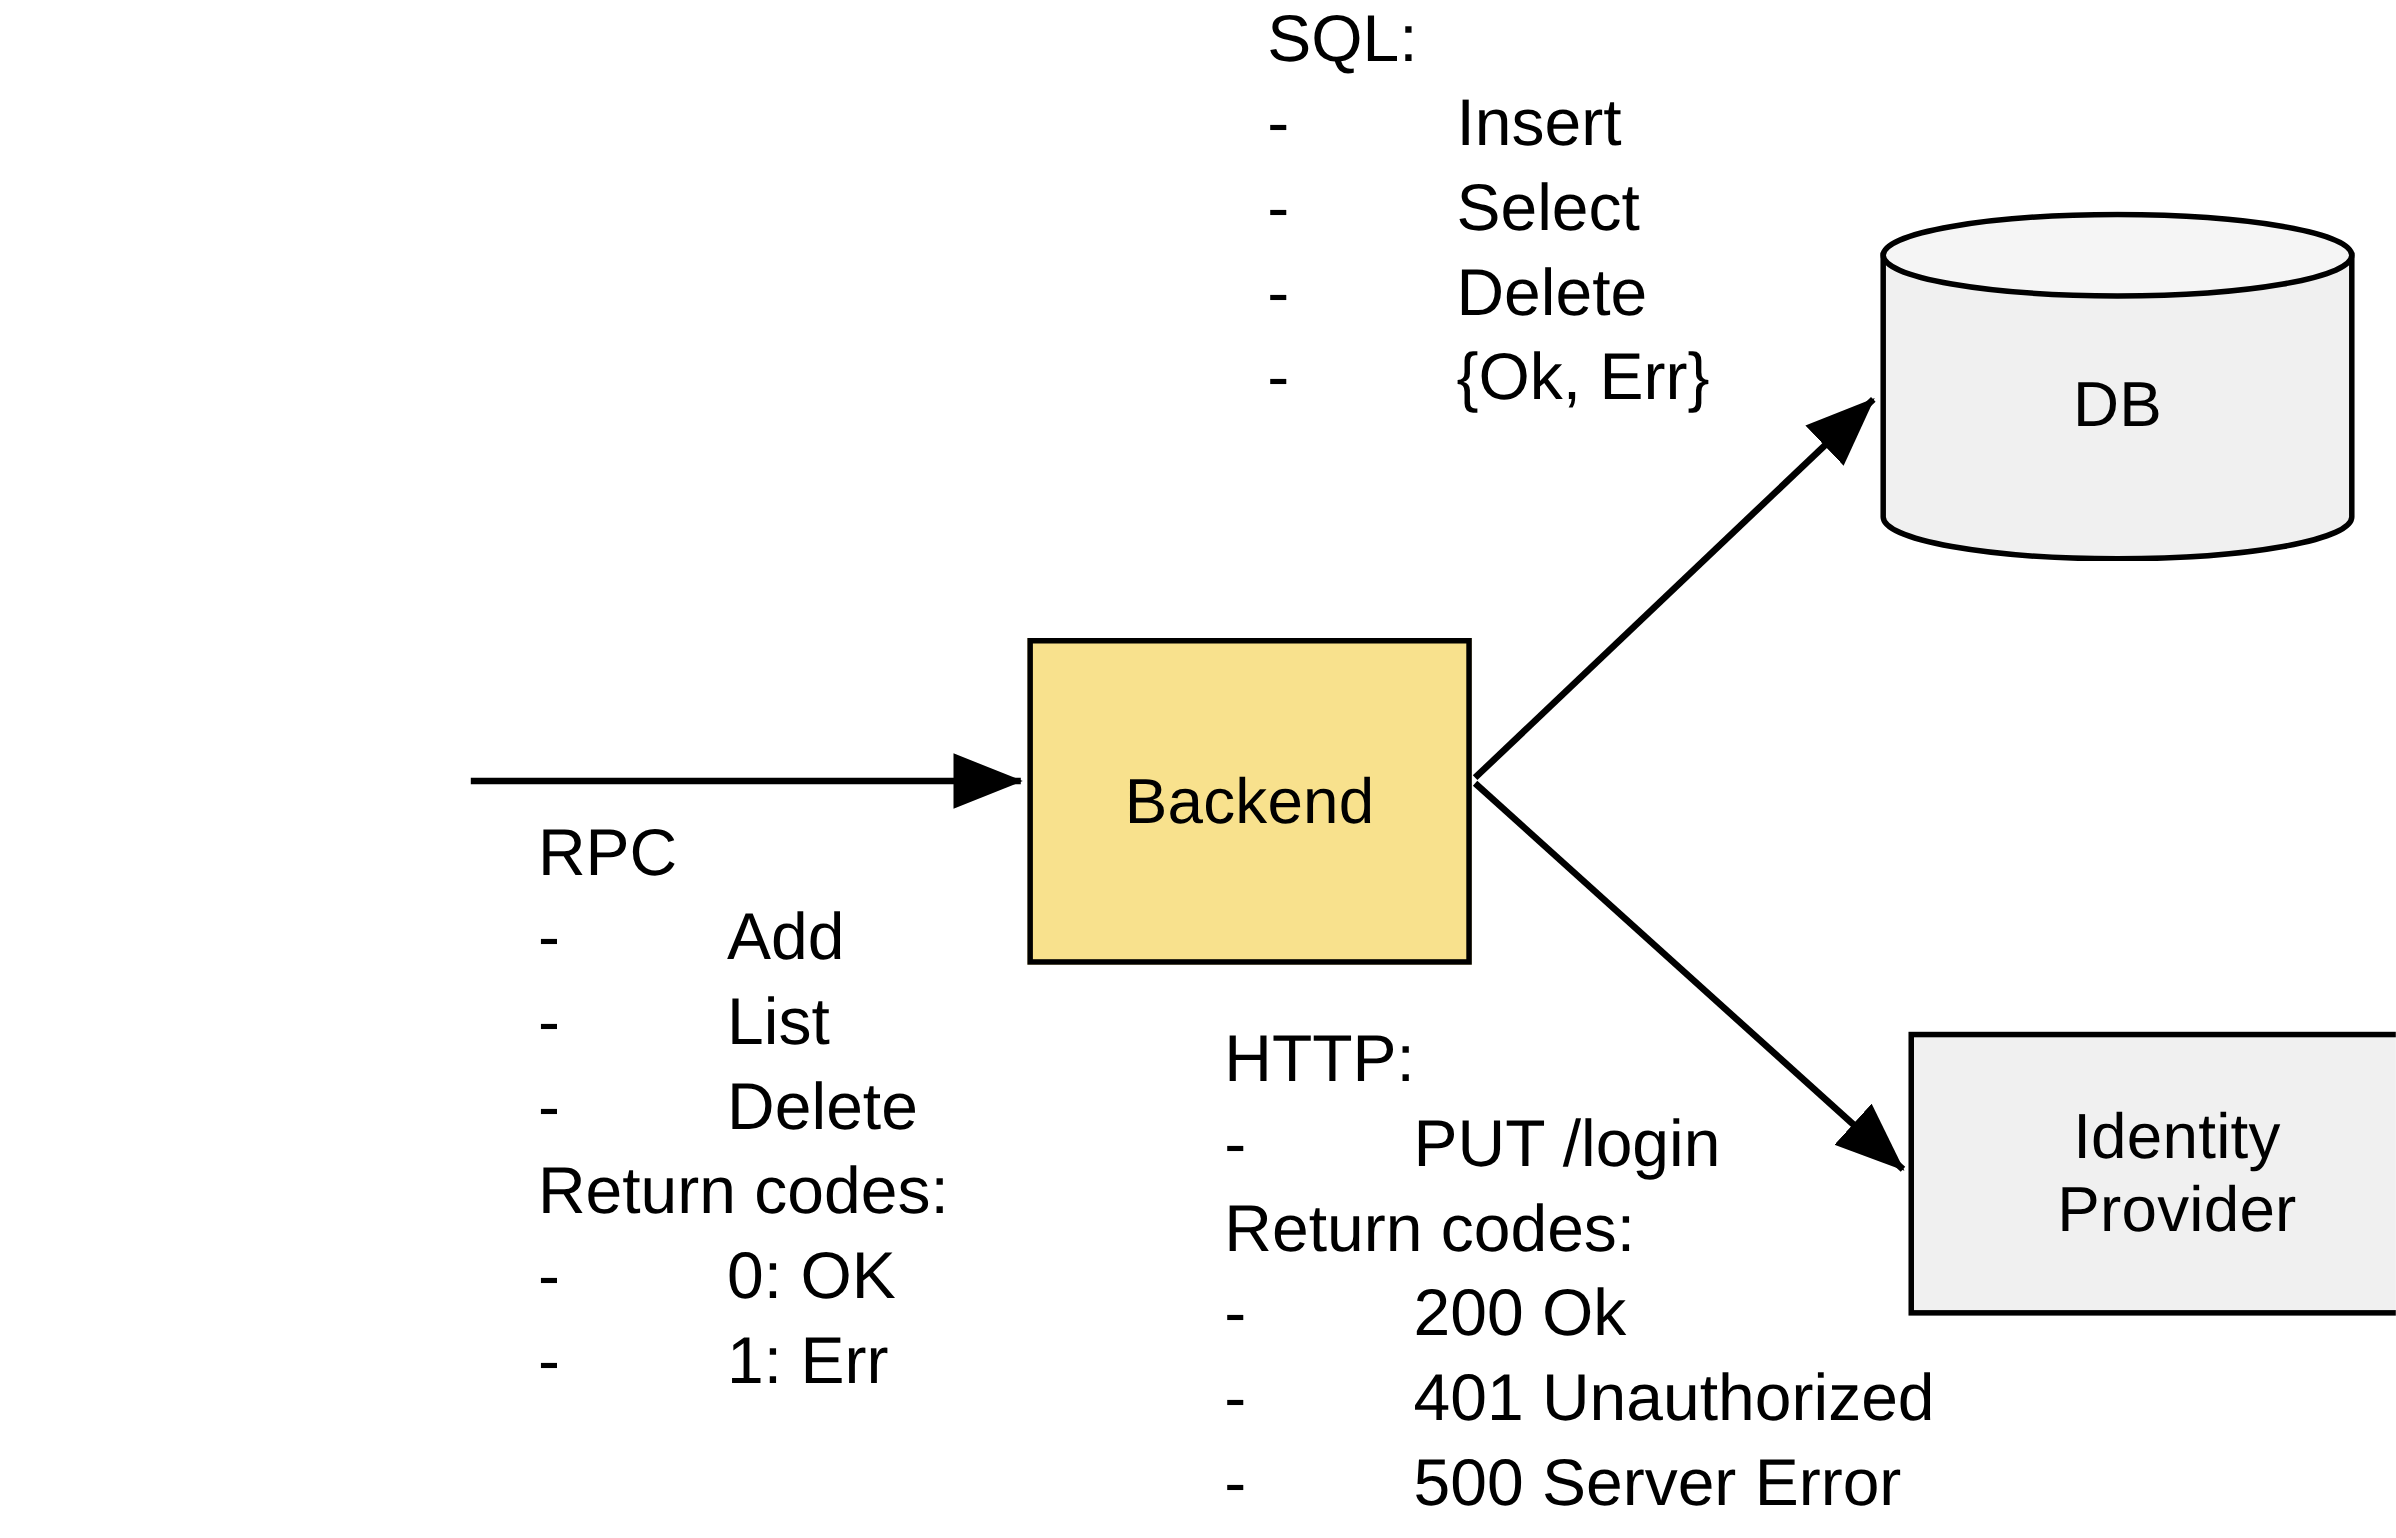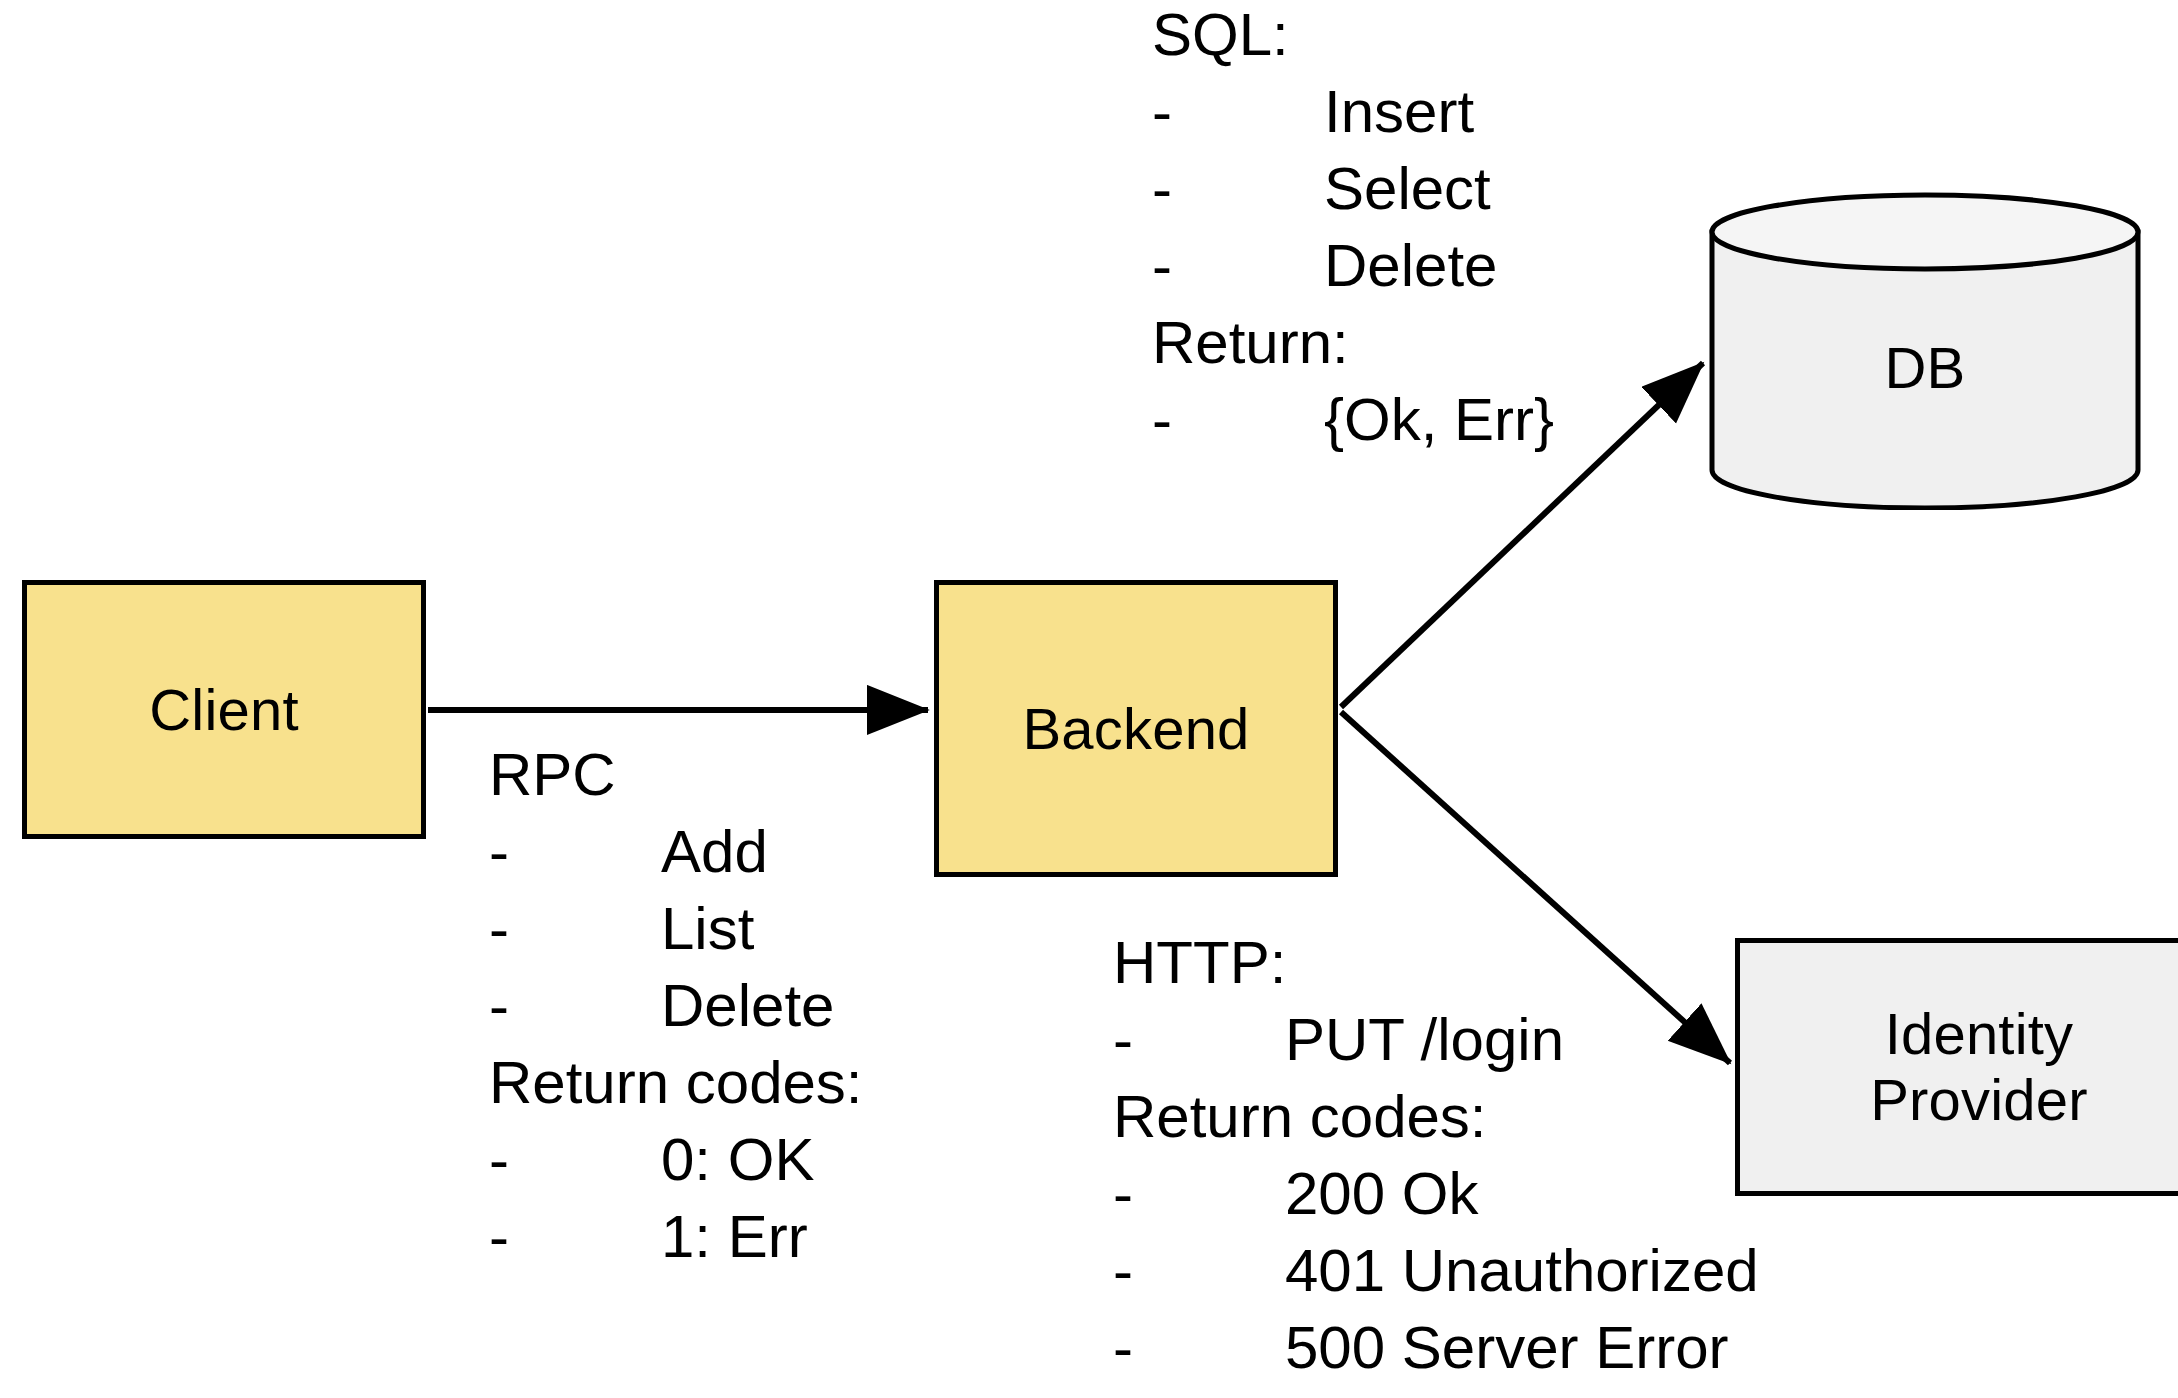--- a/index.html
+++ b/index.html
@@ -121,23 +121,20 @@
       </marker>
     </defs>
 
     <line x1="428" y1="710" x2="928" y2="710" stroke="#000000" stroke-width="6" marker-end="url(#arrowhead)"></line>
 
     <line x1="1341" y1="707" x2="1703" y2="363" stroke="#000000" stroke-width="6" marker-end="url(#arrowhead)"></line>
 
     <line x1="1341" y1="712" x2="1730" y2="1063" stroke="#000000" stroke-width="6" marker-end="url(#arrowhead)"></line>
   </svg>
 
-  <div class="node box-process" id="node-client">
-    <span class="node-label">Client</span>
-  </div>
 
   <div class="node box-process" id="node-backend">
     <span class="node-label">Backend</span>
   </div>
 
   <div class="node" id="node-db">
     <svg class="cyl-svg" viewBox="0 0 434 318" preserveAspectRatio="none" xmlns="http://www.w3.org/2000/svg">
       <path d="M4,40 L4,278 A213,38 0 0 0 430,278 L430,40 Z" fill="#f0f0f0" stroke="#000000" stroke-width="5"></path>
       <ellipse cx="217" cy="40" rx="213" ry="37" fill="#f5f5f5" stroke="#000000" stroke-width="5"></ellipse>
     </svg>
@@ -151,21 +148,20 @@
 
   <div class="annotation" id="annotation-sql">
     <span class="ann-heading">SQL:</span>
 
     <span class="ann-item"><span class="dash">-</span><span class="dash-inner">Insert</span></span>
 
     <span class="ann-item"><span class="dash">-</span><span class="dash-inner">Select</span></span>
 
     <span class="ann-item"><span class="dash">-</span><span class="dash-inner">Delete</span></span>
 
-    <span class="ann-heading">Return:</span>
 
     <span class="ann-item"><span class="dash">-</span><span class="dash-inner">{Ok, Err}</span></span>
   </div>
 
   <div class="annotation" id="annotation-rpc">
     <span class="ann-heading">RPC</span>
 
     <span class="ann-item"><span class="dash">-</span><span class="dash-inner">Add</span></span>
 
     <span class="ann-item"><span class="dash">-</span><span class="dash-inner">List</span></span>

